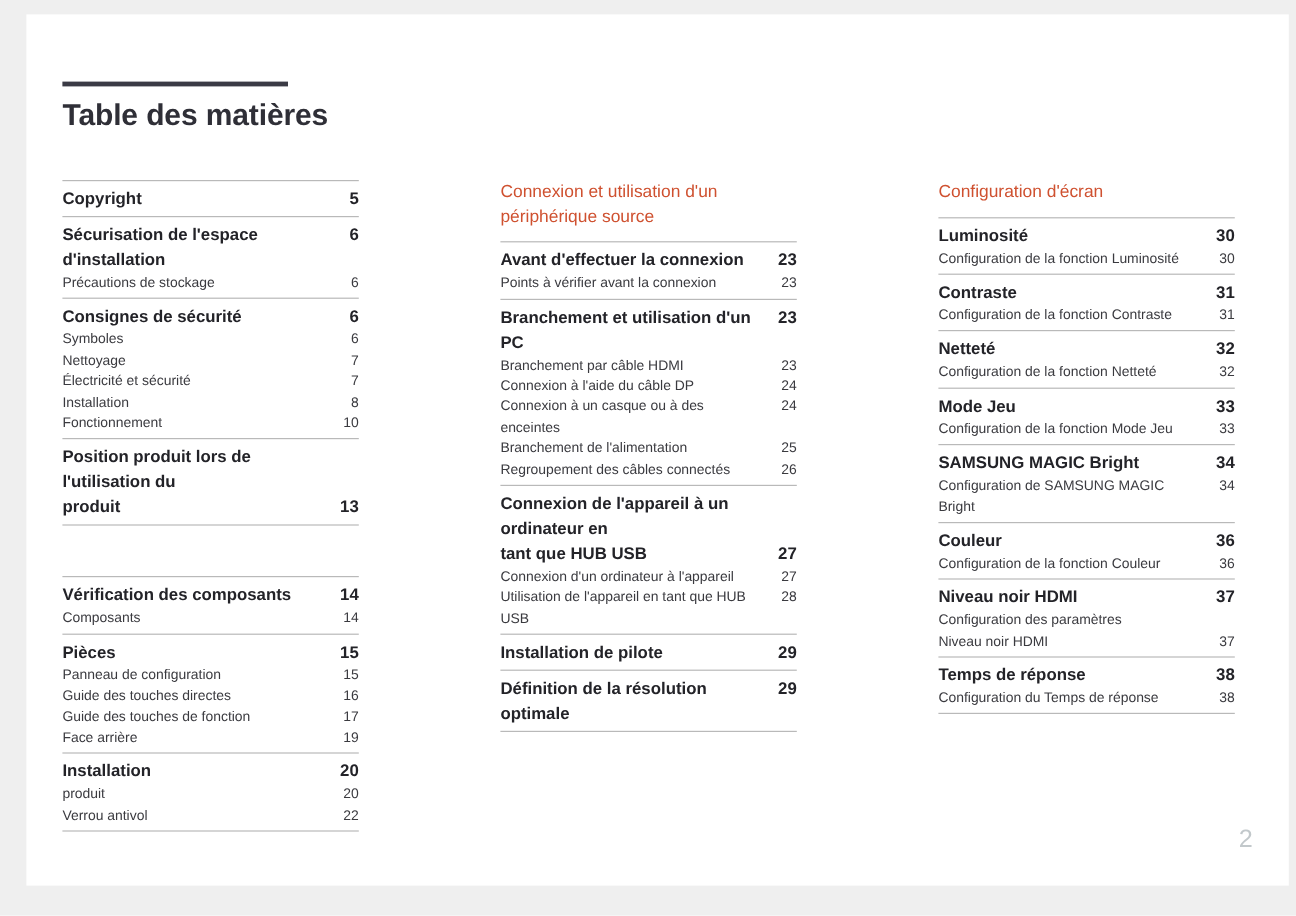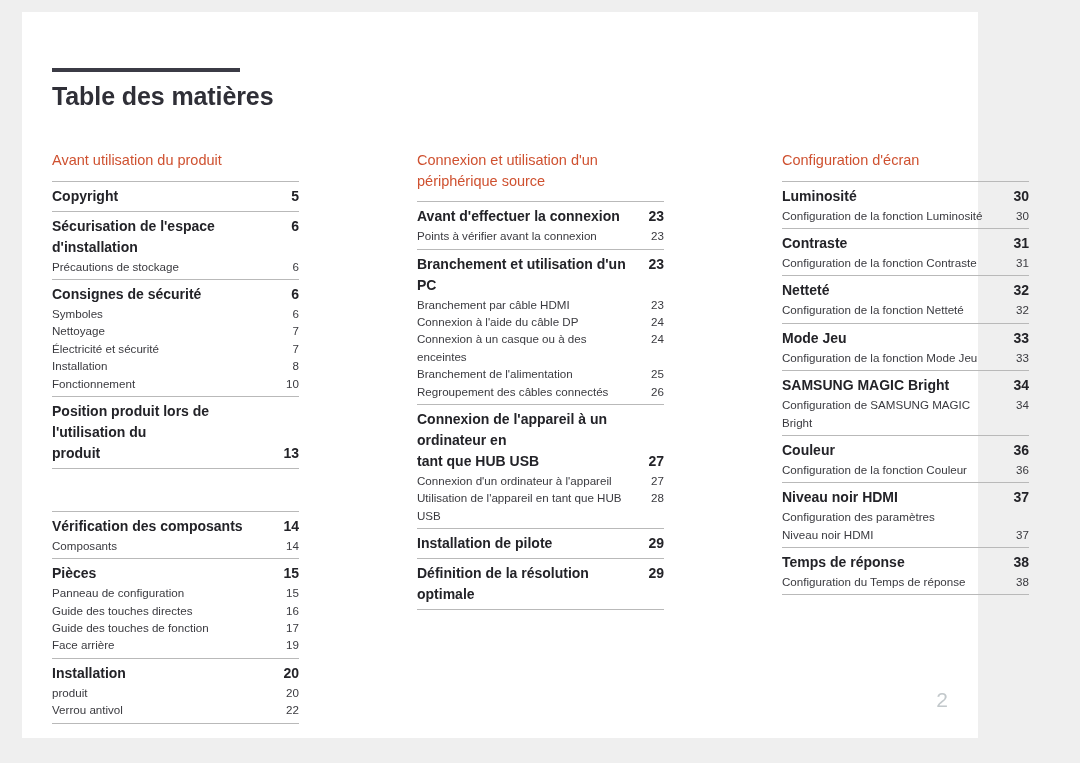--- a/index.html
+++ b/index.html
@@ -12,21 +12,21 @@
     height: 763px;
     background: #efefef;
     font-family: "Liberation Sans", "DejaVu Sans", sans-serif;
     overflow: hidden;
   }
 
   .page {
     position: absolute;
     left: 22px;
     top: 12px;
-    width: 956px;
+    width: 1052px;
     height: 726px;
     background: #ffffff;
   }
 
   .content {
     position: absolute;
     left: 30px;
     top: 56px;
     width: 1005px;
     height: 640px;
@@ -128,21 +128,20 @@
 
 <div class="page">
   <div class="content">
 
     <div class="title-rule"></div>
     <h1 class="doc-title">Table des matières</h1>
 
     <div class="columns">
         <div class="col col-1">
           <div class="group">
-            <div class="group-title">Avant utilisation du produit</div>
             <div class="entries">
               <div class="entry">
                 <div class="row main">
                   <span class="label">Copyright</span>
                   <span class="page-num">5</span>
                 </div>
               </div>
               <div class="entry">
                 <div class="row main">
                   <span class="label">Sécurisation de l'espace d'installation</span>

